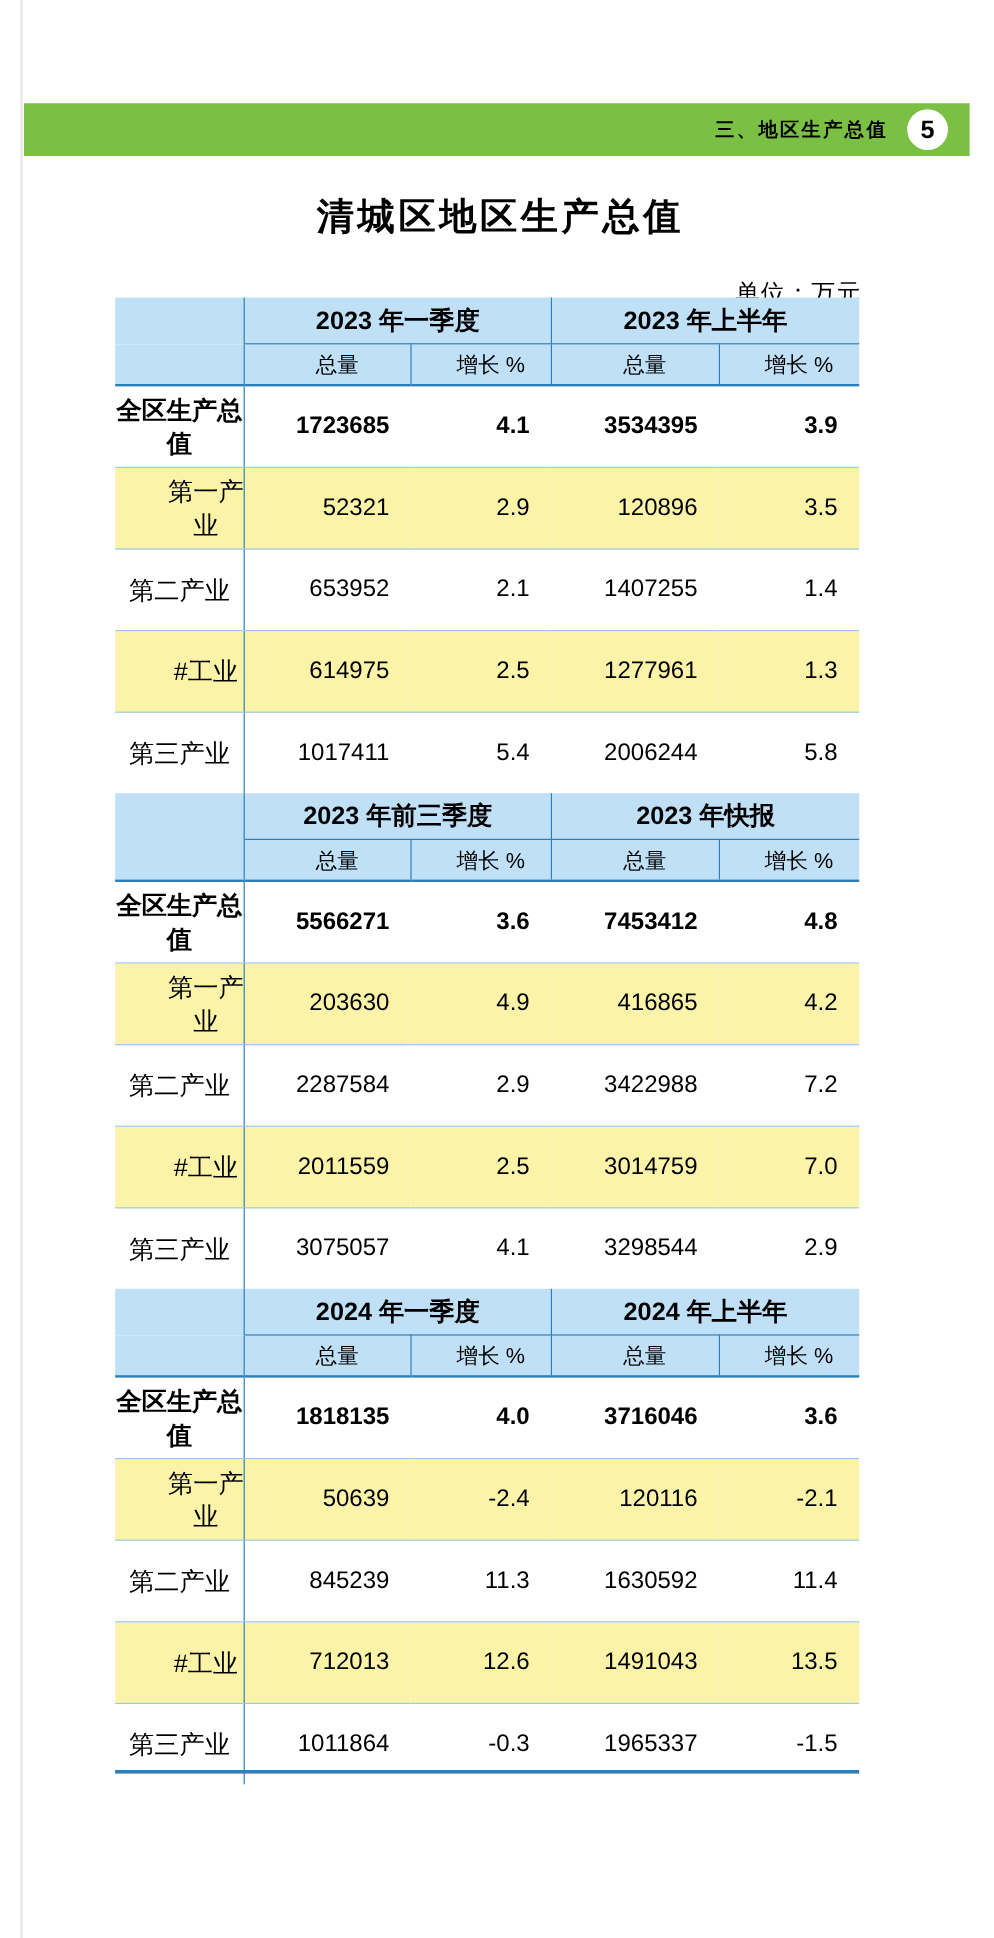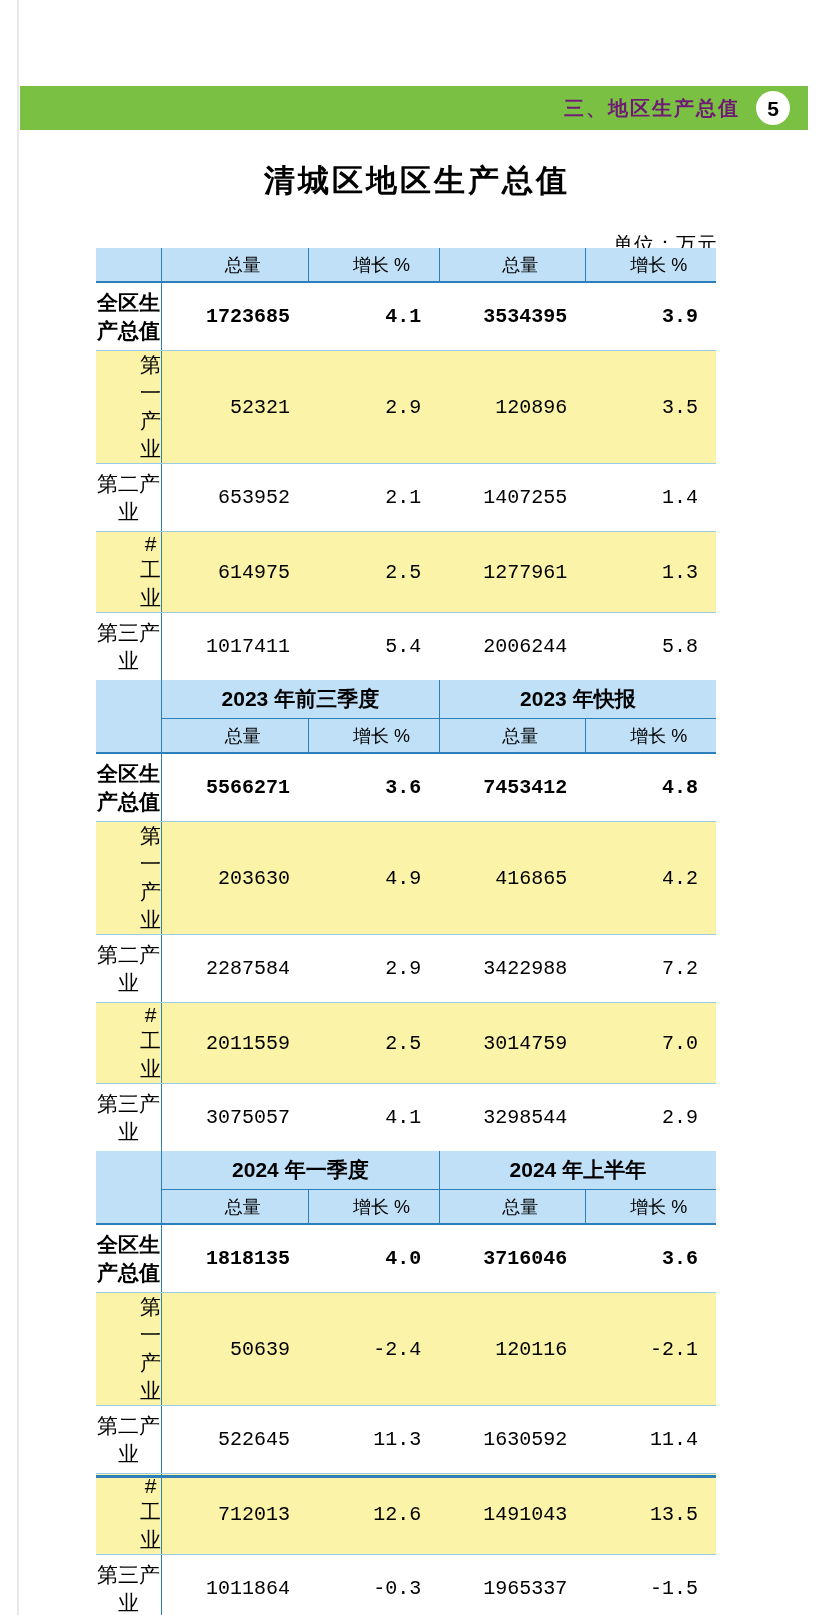--- a/index.html
+++ b/index.html
@@ -39,22 +39,22 @@
     width: 788px;
     height: 44px;
     background: #7ac143;
     display: flex;
     align-items: center;
     justify-content: flex-end;
     box-sizing: border-box;
     padding-right: 18px;
   }
   .header-title {
-    color: #701a75;
-    font-size: 20px;
+    color: #000000;
+    font-size: 16px;
     font-weight: bold;
     letter-spacing: 2px;
     margin-right: 16px;
   }
   .page-badge {
     width: 34px;
     height: 34px;
     border-radius: 50%;
     background: #ffffff;
     color: #000000;
@@ -128,21 +128,21 @@
     vertical-align: middle;
   }
   tr.data td.label {
     text-align: center;
     padding-left: 0;
     border-right: 1px solid #2c7fb8;
   }
   tr.data td.num {
     text-align: right;
     padding-right: 18px;
-    font-family: Liberation Mono, monospace;
+    font-family: Liberation Sans, sans-serif;
     font-size: 20px;
     letter-spacing: 0px;
   }
   tr.data.bold td { font-weight: bold; }
   tr.data.shade td { background: #fbf3a8; padding-left: 44px; }
   tr.data.last td { border-bottom: none; }
 
   tr.group-head td.corner, tr.group-sub td.corner {
     border-right: 1px solid #2c7fb8;
   }
@@ -164,20 +164,25 @@
     <span class="header-title">三、地区生产总值</span>
     <span class="page-badge">5</span>
   </div>
 
   <div class="doc-title">清城区地区生产总值</div>
   <div class="unit-line">单位：万元</div>
 
   <table class="main">
     <tbody>
 
+      <tr class="group-head">
+        <td class="corner" style="width:152px;"></td>
+        <td colspan="2" style="width:234px;" class="vline-r">2023 年一季度</td>
+        <td colspan="2" style="width:234px;">2023 年上半年</td>
+      </tr>
       <tr class="group-sub">
         <td class="corner"></td>
         <td class="vline-r" style="width:117px;">总量</td>
         <td class="vline-r" style="width:117px;">增长 %</td>
         <td class="vline-r" style="width:117px;">总量</td>
         <td style="width:117px;">增长 %</td>
       </tr>
 
       <tr class="data bold">
         <td class="label">全区生产总值</td>
@@ -286,21 +291,21 @@
       </tr>
       <tr class="data shade">
         <td class="label">第一产业</td>
         <td class="num">50639</td>
         <td class="num">-2.4</td>
         <td class="num">120116</td>
         <td class="num">-2.1</td>
       </tr>
       <tr class="data">
         <td class="label">第二产业</td>
-        <td class="num">522645</td>
+        <td class="num">845239</td>
         <td class="num">11.3</td>
         <td class="num">1630592</td>
         <td class="num">11.4</td>
       </tr>
       <tr class="data shade">
         <td class="label">#工业</td>
         <td class="num">712013</td>
         <td class="num">12.6</td>
         <td class="num">1491043</td>
         <td class="num">13.5</td>

